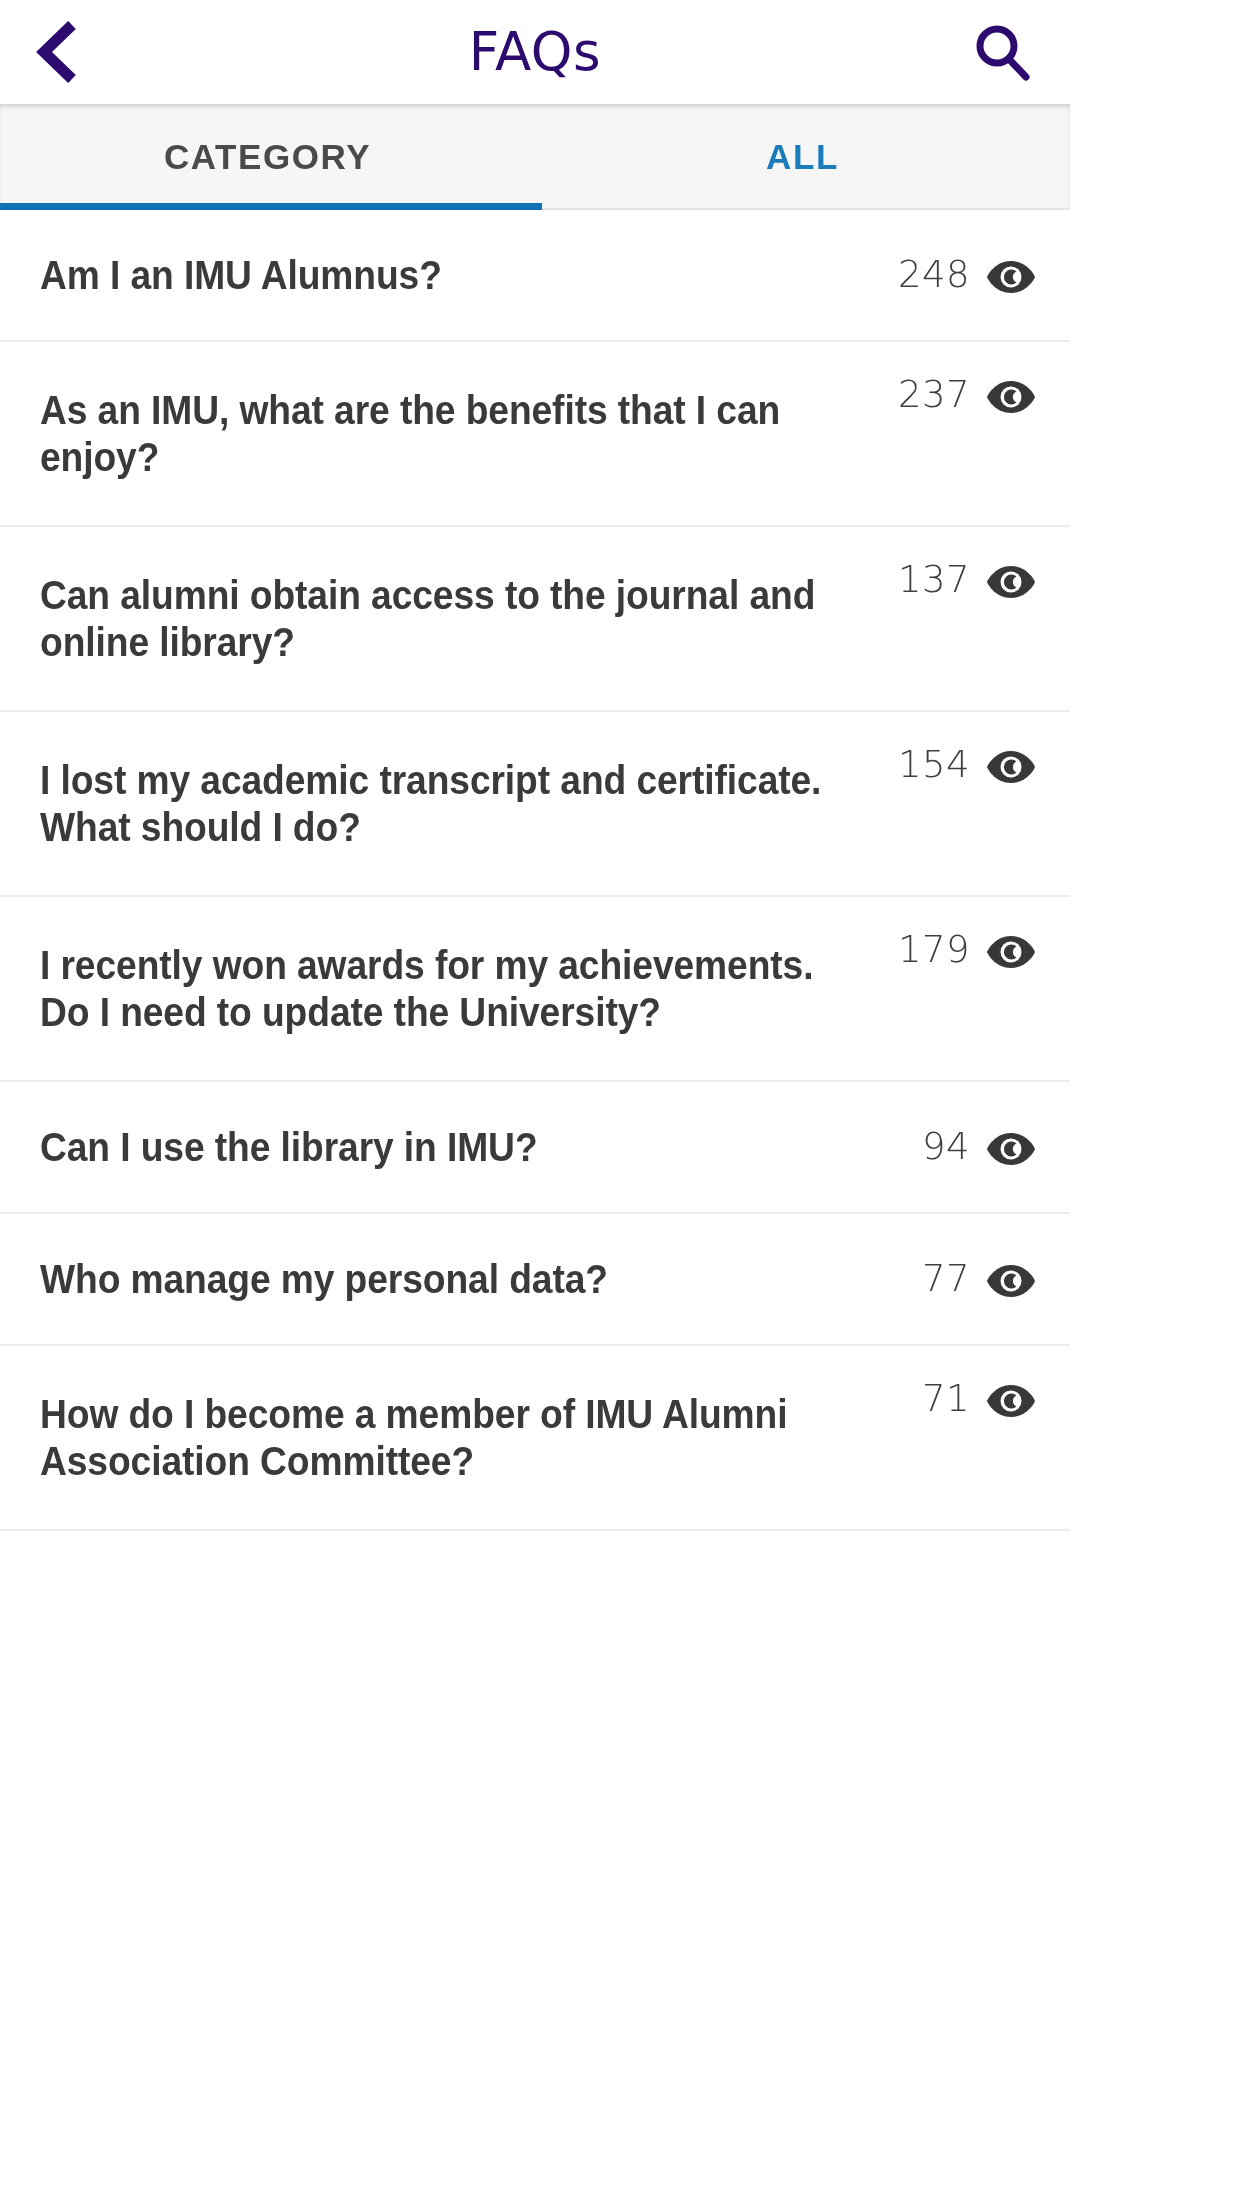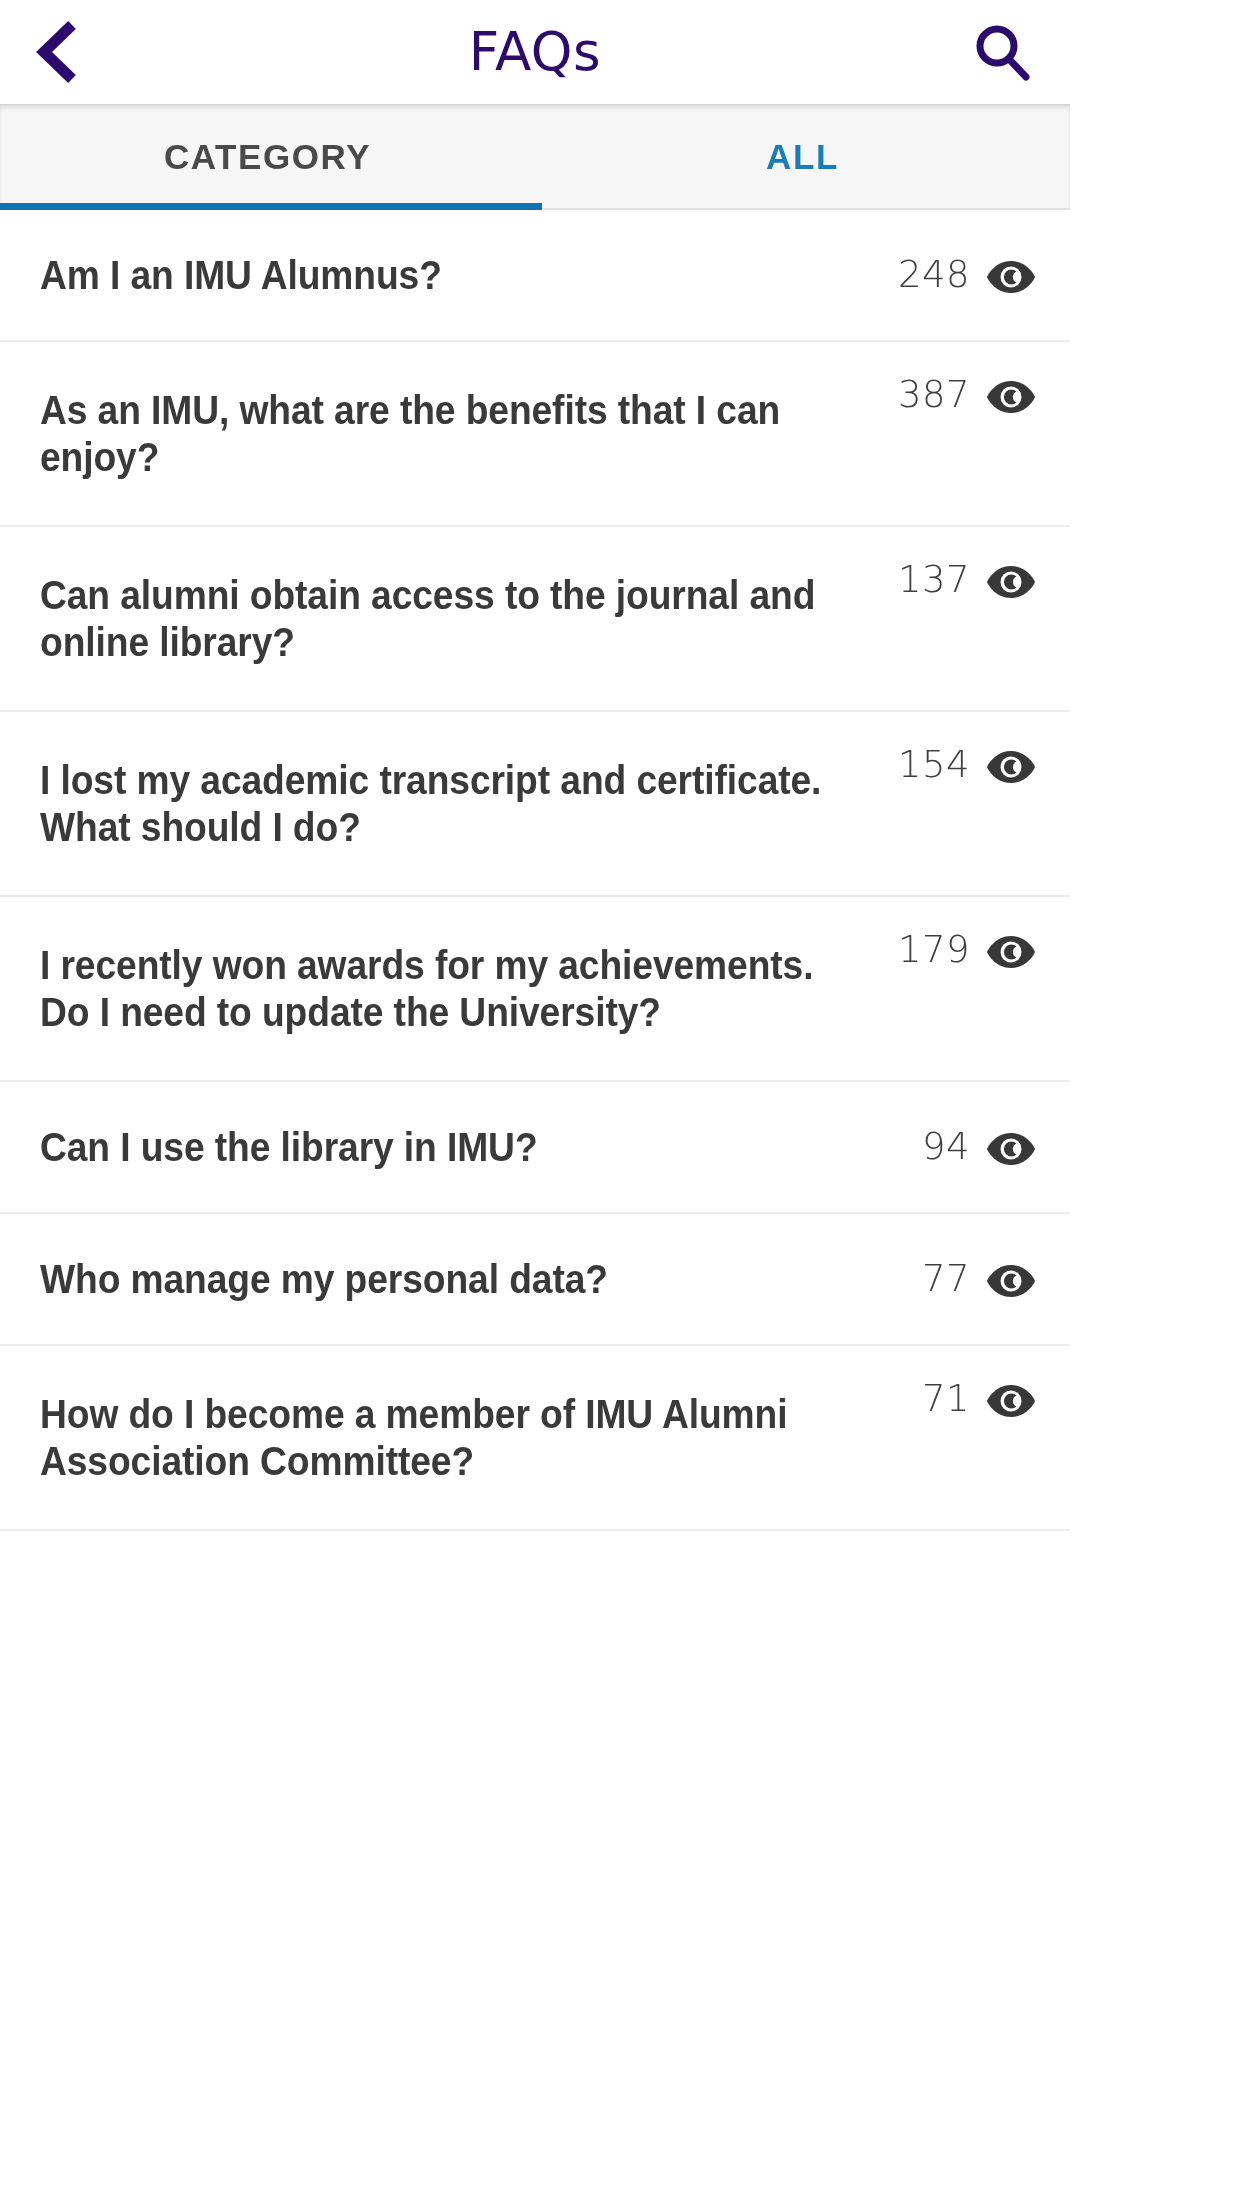--- a/index.html
+++ b/index.html
@@ -215,21 +215,21 @@
           <path d="M25 1 C40 1 48 14 49 17 C48 20 40 33 25 33 C10 33 2 20 1 17 C2 14 10 1 25 1 Z" fill="#383838"></path>
           <circle cx="25" cy="17" r="10.5" fill="#ffffff"></circle>
           <path d="M30.5 11.5 a7.5 7.5 0 1 0 0 11 a6 6 0 0 1 0 -11 Z" fill="#383838"></path>
         </svg>
       </div>
     </div>
 
     <div class="faq-row two-line">
       <div class="faq-q">As an IMU, what are the benefits that I can enjoy?</div>
       <div class="faq-meta">
-        <span class="faq-count">387</span>
+        <span class="faq-count">237</span>
         <svg class="eye-icon" viewBox="0 0 50 34">
           <path d="M25 1 C40 1 48 14 49 17 C48 20 40 33 25 33 C10 33 2 20 1 17 C2 14 10 1 25 1 Z" fill="#383838"></path>
           <circle cx="25" cy="17" r="10.5" fill="#ffffff"></circle>
           <path d="M30.5 11.5 a7.5 7.5 0 1 0 0 11 a6 6 0 0 1 0 -11 Z" fill="#383838"></path>
         </svg>
       </div>
     </div>
 
     <div class="faq-row two-line">
       <div class="faq-q">Can alumni obtain access to the journal and online library?</div>

